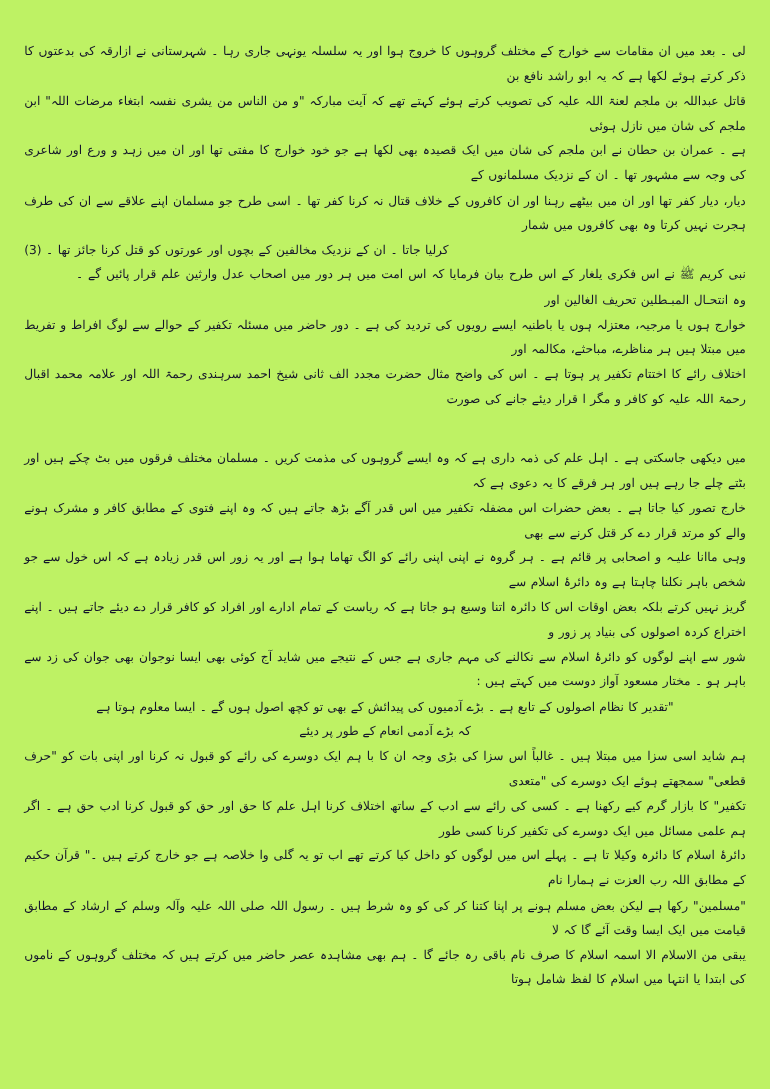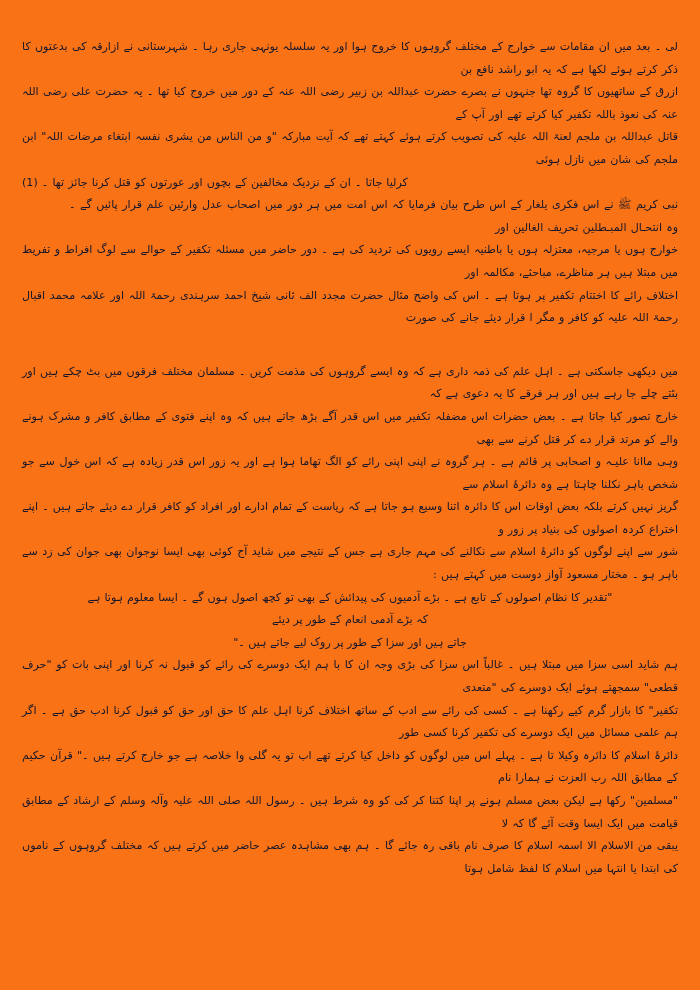--- a/index.html
+++ b/index.html
@@ -54,34 +54,37 @@
     font-family: "DejaVu Sans", sans-serif;
     font-size: 11.1px;
     line-height: 22.6px;
     margin: 0 auto;
     width: 80%;
   }
 </style>
 </head>
 <body>
 
-<div class="page" style="background: #f97316; width: 700px; height: 990px;">
+<div class="page" style="background: #bef264; width: 700px; height: 990px;">
   <div class="page-body">
 
     <div class="para" style="color: rgb(21, 22, 43);">
       <span>لی ۔ بعد میں ان مقامات سے خوارج کے مختلف گروہوں کا خروج ہوا اور یہ سلسلہ یونہی جاری رہا ۔ شہرستانی نے ازارقہ کی بدعتوں کا ذکر کرتے ہوئے لکھا ہے کہ یہ ابو راشد نافع بن</span>
     </div>
     <div class="para" style="color: rgb(21, 22, 43);">
-      <span>ازرق کے ساتھیوں کا گروہ تھا جنہوں نے بصرے حضرت عبداللہ بن زبیر رضی اللہ عنہ کے دور میں خروج کیا تھا ۔ یہ حضرت علی رضی اللہ عنہ کی نعوذ باللہ تکفیر کیا کرتے تھے اور آپ کے</span>
+      <span>قاتل عبداللہ بن ملجم لعنۃ اللہ علیہ کی تصویب کرتے ہوئے کہتے تھے کہ آیت مبارکہ "و من الناس من یشری نفسہ ابتغاء مرضات اللہ" ابن ملجم کی شان میں نازل ہوئی</span>
     </div>
     <div class="para" style="color: rgb(21, 22, 43);">
-      <span>قاتل عبداللہ بن ملجم لعنۃ اللہ علیہ کی تصویب کرتے ہوئے کہتے تھے کہ آیت مبارکہ "و من الناس من یشری نفسہ ابتغاء مرضات اللہ" ابن ملجم کی شان میں نازل ہوئی</span>
+      <span>ہے ۔ عمران بن حطان نے ابن ملجم کی شان میں ایک قصیدہ بھی لکھا ہے جو خود خوارج کا مفتی تھا اور ان میں زہد و ورع اور شاعری کی وجہ سے مشہور تھا ۔ ان کے نزدیک مسلمانوں کے</span>
+    </div>
+    <div class="para" style="color: rgb(21, 22, 43);">
+      <span>دیار، دیار کفر تھا اور ان میں بیٹھے رہنا اور ان کافروں کے خلاف قتال نہ کرنا کفر تھا ۔ اسی طرح جو مسلمان اپنے علاقے سے ان کی طرف ہجرت نہیں کرتا وہ بھی کافروں میں شمار</span>
     </div>
     <div class="para tail-left" style="color: rgb(21, 22, 43);">
-      <span>کرلیا جاتا ۔ ان کے نزدیک مخالفین کے بچوں اور عورتوں کو قتل کرنا جائز تھا ۔ (1)</span>
+      <span>کرلیا جاتا ۔ ان کے نزدیک مخالفین کے بچوں اور عورتوں کو قتل کرنا جائز تھا ۔ (3)</span>
     </div>
 
     <div class="para" style="color: rgb(21, 22, 43); margin-left: 47px;">
       <span>نبی کریم ﷺ نے اس فکری یلغار کے اس طرح بیان فرمایا کہ اس امت میں ہر دور میں اصحاب عدل وارثین علم قرار پائیں گے ۔ وہ انتحـال المبـطلین تحریف الغالین اور</span>
     </div>
     <div class="para" style="color: rgb(21, 22, 43);">
       <span>خوارج ہوں یا مرجیہ، معتزلہ ہوں یا باطنیہ ایسے رویوں کی تردید کی ہے ۔ دور حاضر میں مسئلہ تکفیر کے حوالے سے لوگ افراط و تفریط میں مبتلا ہیں ہر مناظرے، مباحثے، مکالمہ اور</span>
     </div>
     <div class="para" style="color: rgb(21, 22, 43);">
       <span>اختلاف رائے کا اختتام تکفیر پر ہوتا ہے ۔ اس کی واضح مثال حضرت مجدد الف ثانی شیخ احمد سرہندی رحمۃ اللہ اور علامہ محمد اقبال رحمۃ اللہ علیہ کو کافر و مگر ا قرار دیئے جانے کی صورت</span>
@@ -97,21 +100,20 @@
     </div>
     <div class="para" style="color: rgb(21, 22, 43);">
       <span>گریز نہیں کرتے بلکہ بعض اوقات اس کا دائرہ اتنا وسیع ہو جاتا ہے کہ ریاست کے تمام ادارے اور افراد کو کافر قرار دے دیئے جاتے ہیں ۔ اپنے اختراع کردہ اصولوں کی بنیاد پر زور و</span>
     </div>
     <div class="para" style="color: rgb(21, 22, 43);">
       <span>شور سے اپنے لوگوں کو دائرۂ اسلام سے نکالنے کی مہم جاری ہے جس کے نتیجے میں شاید آج کوئی بھی ایسا نوجوان بھی جوان کی زد سے باہر ہو ۔ مختار مسعود آواز دوست میں کہتے ہیں :</span>
     </div>
 
     <div class="quote-block" style="color: rgb(21, 22, 43);">
       <div>"تقدیر کا نظام اصولوں کے تابع ہے ۔ بڑے آدمیوں کی پیدائش کے بھی تو کچھ اصول ہوں گے ۔ ایسا معلوم ہوتا ہے کہ بڑے آدمی انعام کے طور پر دیئے</div>
-      <div>جاتے ہیں اور سزا کے طور پر روک لیے جاتے ہیں ۔"</div>
     </div>
 
     <div class="para" style="color: rgb(21, 22, 43);">
       <span>ہم شاید اسی سزا میں مبتلا ہیں ۔ غالباً اس سزا کی بڑی وجہ ان کا با ہم ایک دوسرے کی رائے کو قبول نہ کرنا اور اپنی بات کو "حرف قطعی" سمجھتے ہوئے ایک دوسرے کی "متعدی</span>
     </div>
     <div class="para" style="color: rgb(21, 22, 43);">
       <span>تکفیر" کا بازار گرم کیے رکھنا ہے ۔ کسی کی رائے سے ادب کے ساتھ اختلاف کرنا اہل علم کا حق اور حق کو قبول کرنا ادب حق ہے ۔ اگر ہم علمی مسائل میں ایک دوسرے کی تکفیر کرنا کسی طور</span>
     </div>
     <div class="para" style="color: rgb(21, 22, 43);">
       <span>دائرۂ اسلام کا دائرہ وکیلا تا ہے ۔ پہلے اس میں لوگوں کو داخل کیا کرتے تھے اب تو یہ گلی وا خلاصہ ہے جو خارج کرتے ہیں ۔" قرآن حکیم کے مطابق اللہ رب العزت نے ہمارا نام</span>

